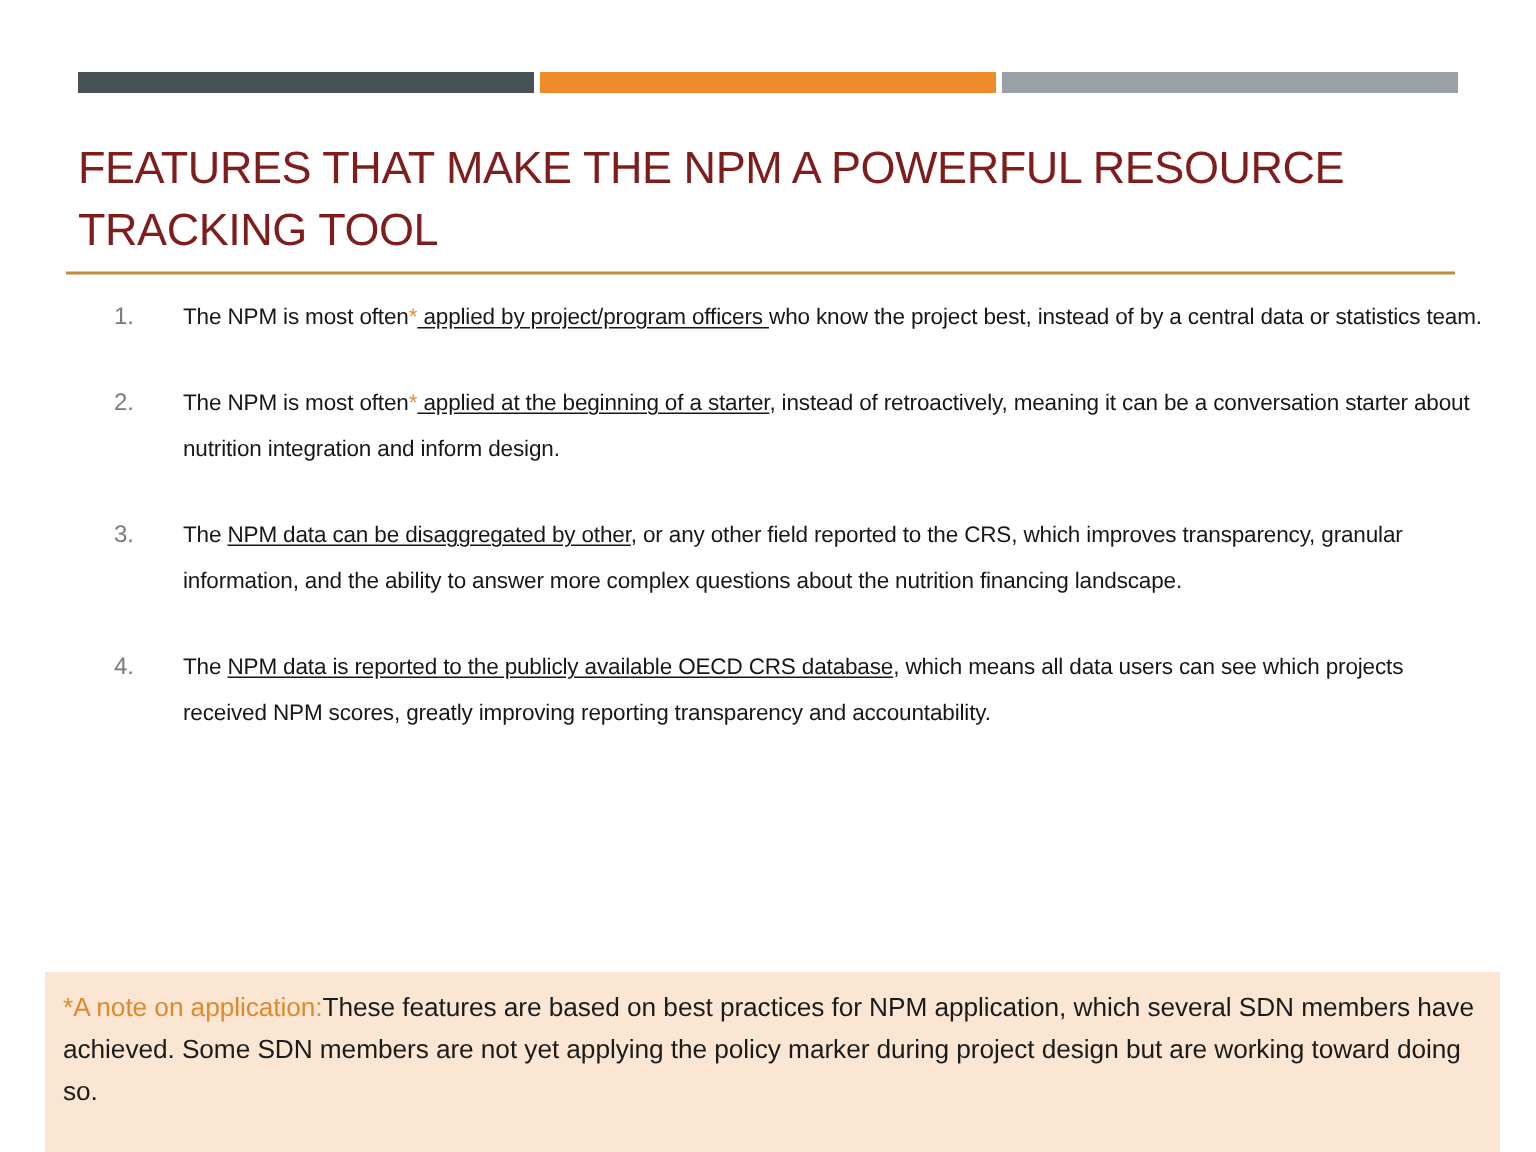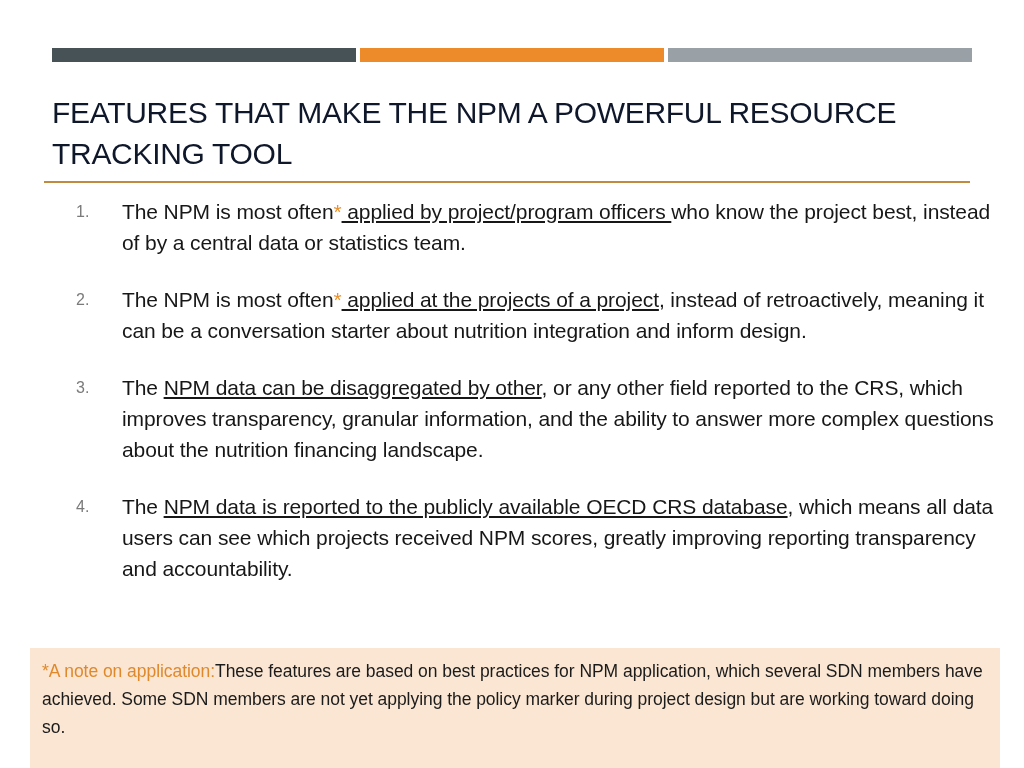--- a/index.html
+++ b/index.html
@@ -31,21 +31,21 @@
   .bar-dark  { left: 52px;  width: 304px; background: #465256; }
   .bar-orange{ left: 360px; width: 304px; background: #ED8B2B; }
   .bar-gray  { left: 668px; width: 304px; background: #9AA1A6; }
 
   
   .slide-title {
     position: absolute;
     left: 52px;
     top: 92px;
     width: 920px;
-    color: #0f172a;
+    color: #7f1d1d;
     font-size: 30px;
     line-height: 41px;
     letter-spacing: -0.3px;
     font-weight: 400;
     white-space: pre-line;
   }
   .title-rule {
     position: absolute;
     left: 44px;
     top: 181px;
@@ -72,21 +72,21 @@
     width: 58px;
     color: #7A7A7A;
     font-size: 16px;
     line-height: 31px;
     padding-left: 12px;
     box-sizing: border-box;
   }
   .item-text {
     flex: 1 1 auto;
     color: #171717;
-    font-size: 21px;
+    font-size: 15px;
     line-height: 31px;
     letter-spacing: -0.1px;
   }
   .u { text-decoration: underline; text-underline-offset: 2px; }
   .ast { color: #E8912F; }
 
   
   .note-box {
     position: absolute;
     left: 30px;
@@ -119,21 +119,21 @@
 
 <div class="body-list">
 
   <div class="list-item">
     <div class="item-num">1.</div>
     <div class="item-text"><span>The NPM is most often</span><span class="ast">*</span><span class="u"> applied by project/program officers </span><span>who know the project best, instead of by a central data or statistics team.</span></div>
   </div>
 
   <div class="list-item">
     <div class="item-num">2.</div>
-    <div class="item-text"><span>The NPM is most often</span><span class="ast">*</span><span class="u"> applied at the projects of a project</span><span>, instead of retroactively, meaning it can be a conversation starter about nutrition integration and inform design.</span></div>
+    <div class="item-text"><span>The NPM is most often</span><span class="ast">*</span><span class="u"> applied at the beginning of a starter</span><span>, instead of retroactively, meaning it can be a conversation starter about nutrition integration and inform design.</span></div>
   </div>
 
   <div class="list-item">
     <div class="item-num">3.</div>
     <div class="item-text"><span>The </span><span class="ast"></span><span class="u">NPM data can be disaggregated by other</span><span>, or any other field reported to the CRS, which improves transparency, granular information, and the ability to answer more complex questions about the nutrition financing landscape.</span></div>
   </div>
 
   <div class="list-item">
     <div class="item-num">4.</div>
     <div class="item-text"><span>The </span><span class="ast"></span><span class="u">NPM data is reported to the publicly available OECD CRS database</span><span>, which means all data users can see which projects received NPM scores, greatly improving reporting transparency and accountability.</span></div>

